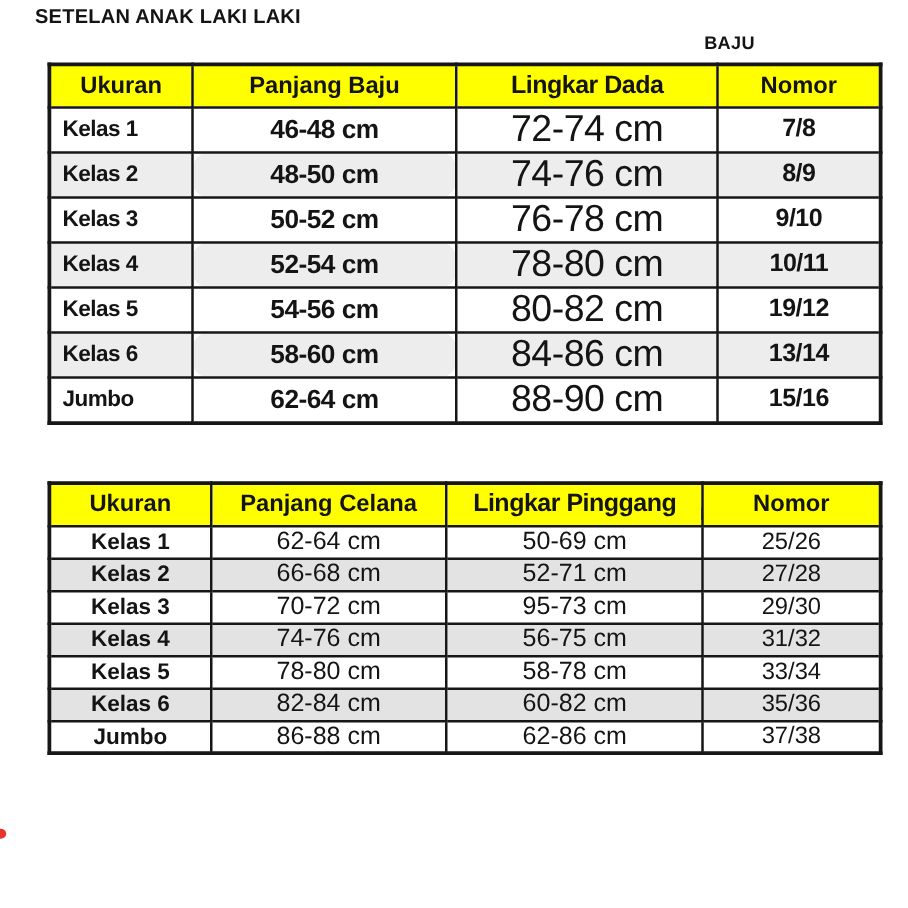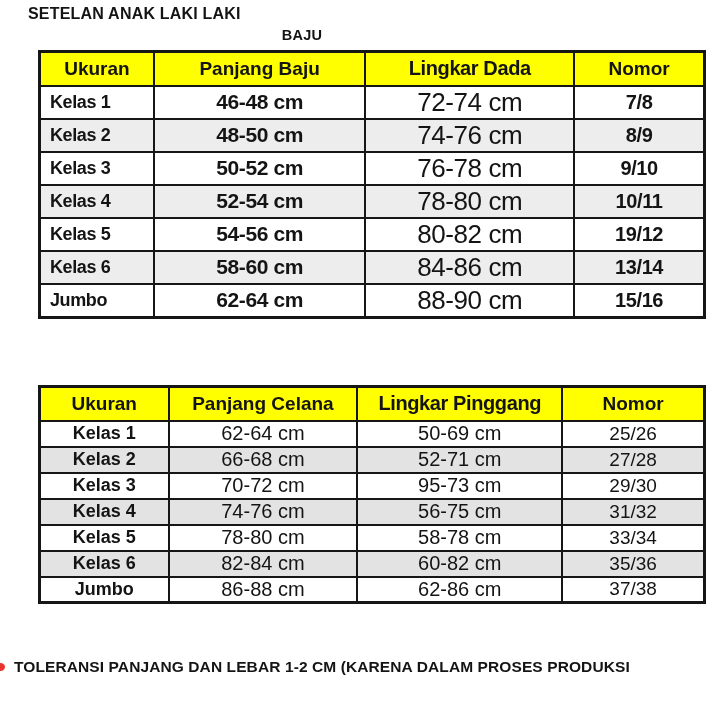--- a/index.html
+++ b/index.html
@@ -4,21 +4,21 @@
 <style>
   * { box-sizing: border-box; margin: 0; padding: 0; }
   html, body { width: 726px; height: 726px; background: #ffffff; overflow: hidden; }
   body { font-family: "Liberation Sans", sans-serif; color: var(--ink, #141414); position: relative; }
 
   .doc-title {
     position: absolute; top: 5px; left: 8px;
     font-size: 16px; font-weight: 700; letter-spacing: 0.2px; margin-left: 20px;
   }
 
-  .caption { position: absolute; left: 0; width: 604px; text-align: center;
+  .caption { position: absolute; left: 0; width: 604px; text-align: right;
     font-size: 14.5px; font-weight: 700; letter-spacing: 0.3px; }
   .caption.c-baju   { top: 27px; }
   .caption.c-celana { top: 356px; margin-top: 48px; }
 
   table { border-collapse: collapse; table-layout: fixed;
     position: absolute; left: 38px; width: 668px;
     border: 3px solid var(--line, #161616); padding-left: 44px; }
   .t1 { top: 50px; }
   .t2 { top: 385px; }
 
@@ -29,22 +29,22 @@
     font-size: 19px; font-weight: 700; }
   thead th .cond { font-weight: 600; letter-spacing: -0.4px; font-size: 20px; }
 
   tbody td { height: 26px; background: #ffffff; }
   .t1 tbody tr:nth-child(even) td { background: var(--alt1, #ededed); }
   .t2 tbody tr:nth-child(even) td { background: var(--alt2, #e3e3e3); }
 
   
   .t1 tbody td { font-weight: 600; letter-spacing: -0.4px; }
   .t1 tbody td.c0 { text-align: left; padding-left: 9px; font-size: 18px; }
-  .t1 tbody td.c1 { font-size: 21px; }
-  .t1 tbody td.c2 { font-size: 26px; font-weight: 500; text-align: center; }
+  .t1 tbody td.c1 { font-size: 21px; border-radius: 13px; }
+  .t1 tbody td.c2 { font-size: 30px; font-weight: 500; text-align: center; }
   .t1 tbody td.c3 { font-size: 20px; }
 
   
   .t2 tbody td { font-weight: 400; font-size: 20px; }
   .t2 tbody td.c0 { font-weight: 700; font-size: 18px; }
   .t2 tbody td.c3 { font-size: 19px; }
 
   .note { position: absolute; top: 655px; left: 14px; width: 706px;
     font-size: 15.5px; font-weight: 700; line-height: 24px; letter-spacing: 0.1px; }
   .note-bullet { position: absolute; top: 663px; left: -4px;
@@ -177,14 +177,13 @@
         <td class="c0">Jumbo</td>
         <td class="c1">86-88 cm</td>
         <td class="c2">62-86 cm</td>
         <td class="c3">37/38</td>
       </tr>
     </tbody>
 </table>
 
 <span class="note-bullet"></span>
 <div class="note">
-  <div>TOLERANSI PANJANG DAN LEBAR 1-2 CM (KARENA DALAM PROSES PRODUKSI</div>
 </div>
 
 </body></html>

